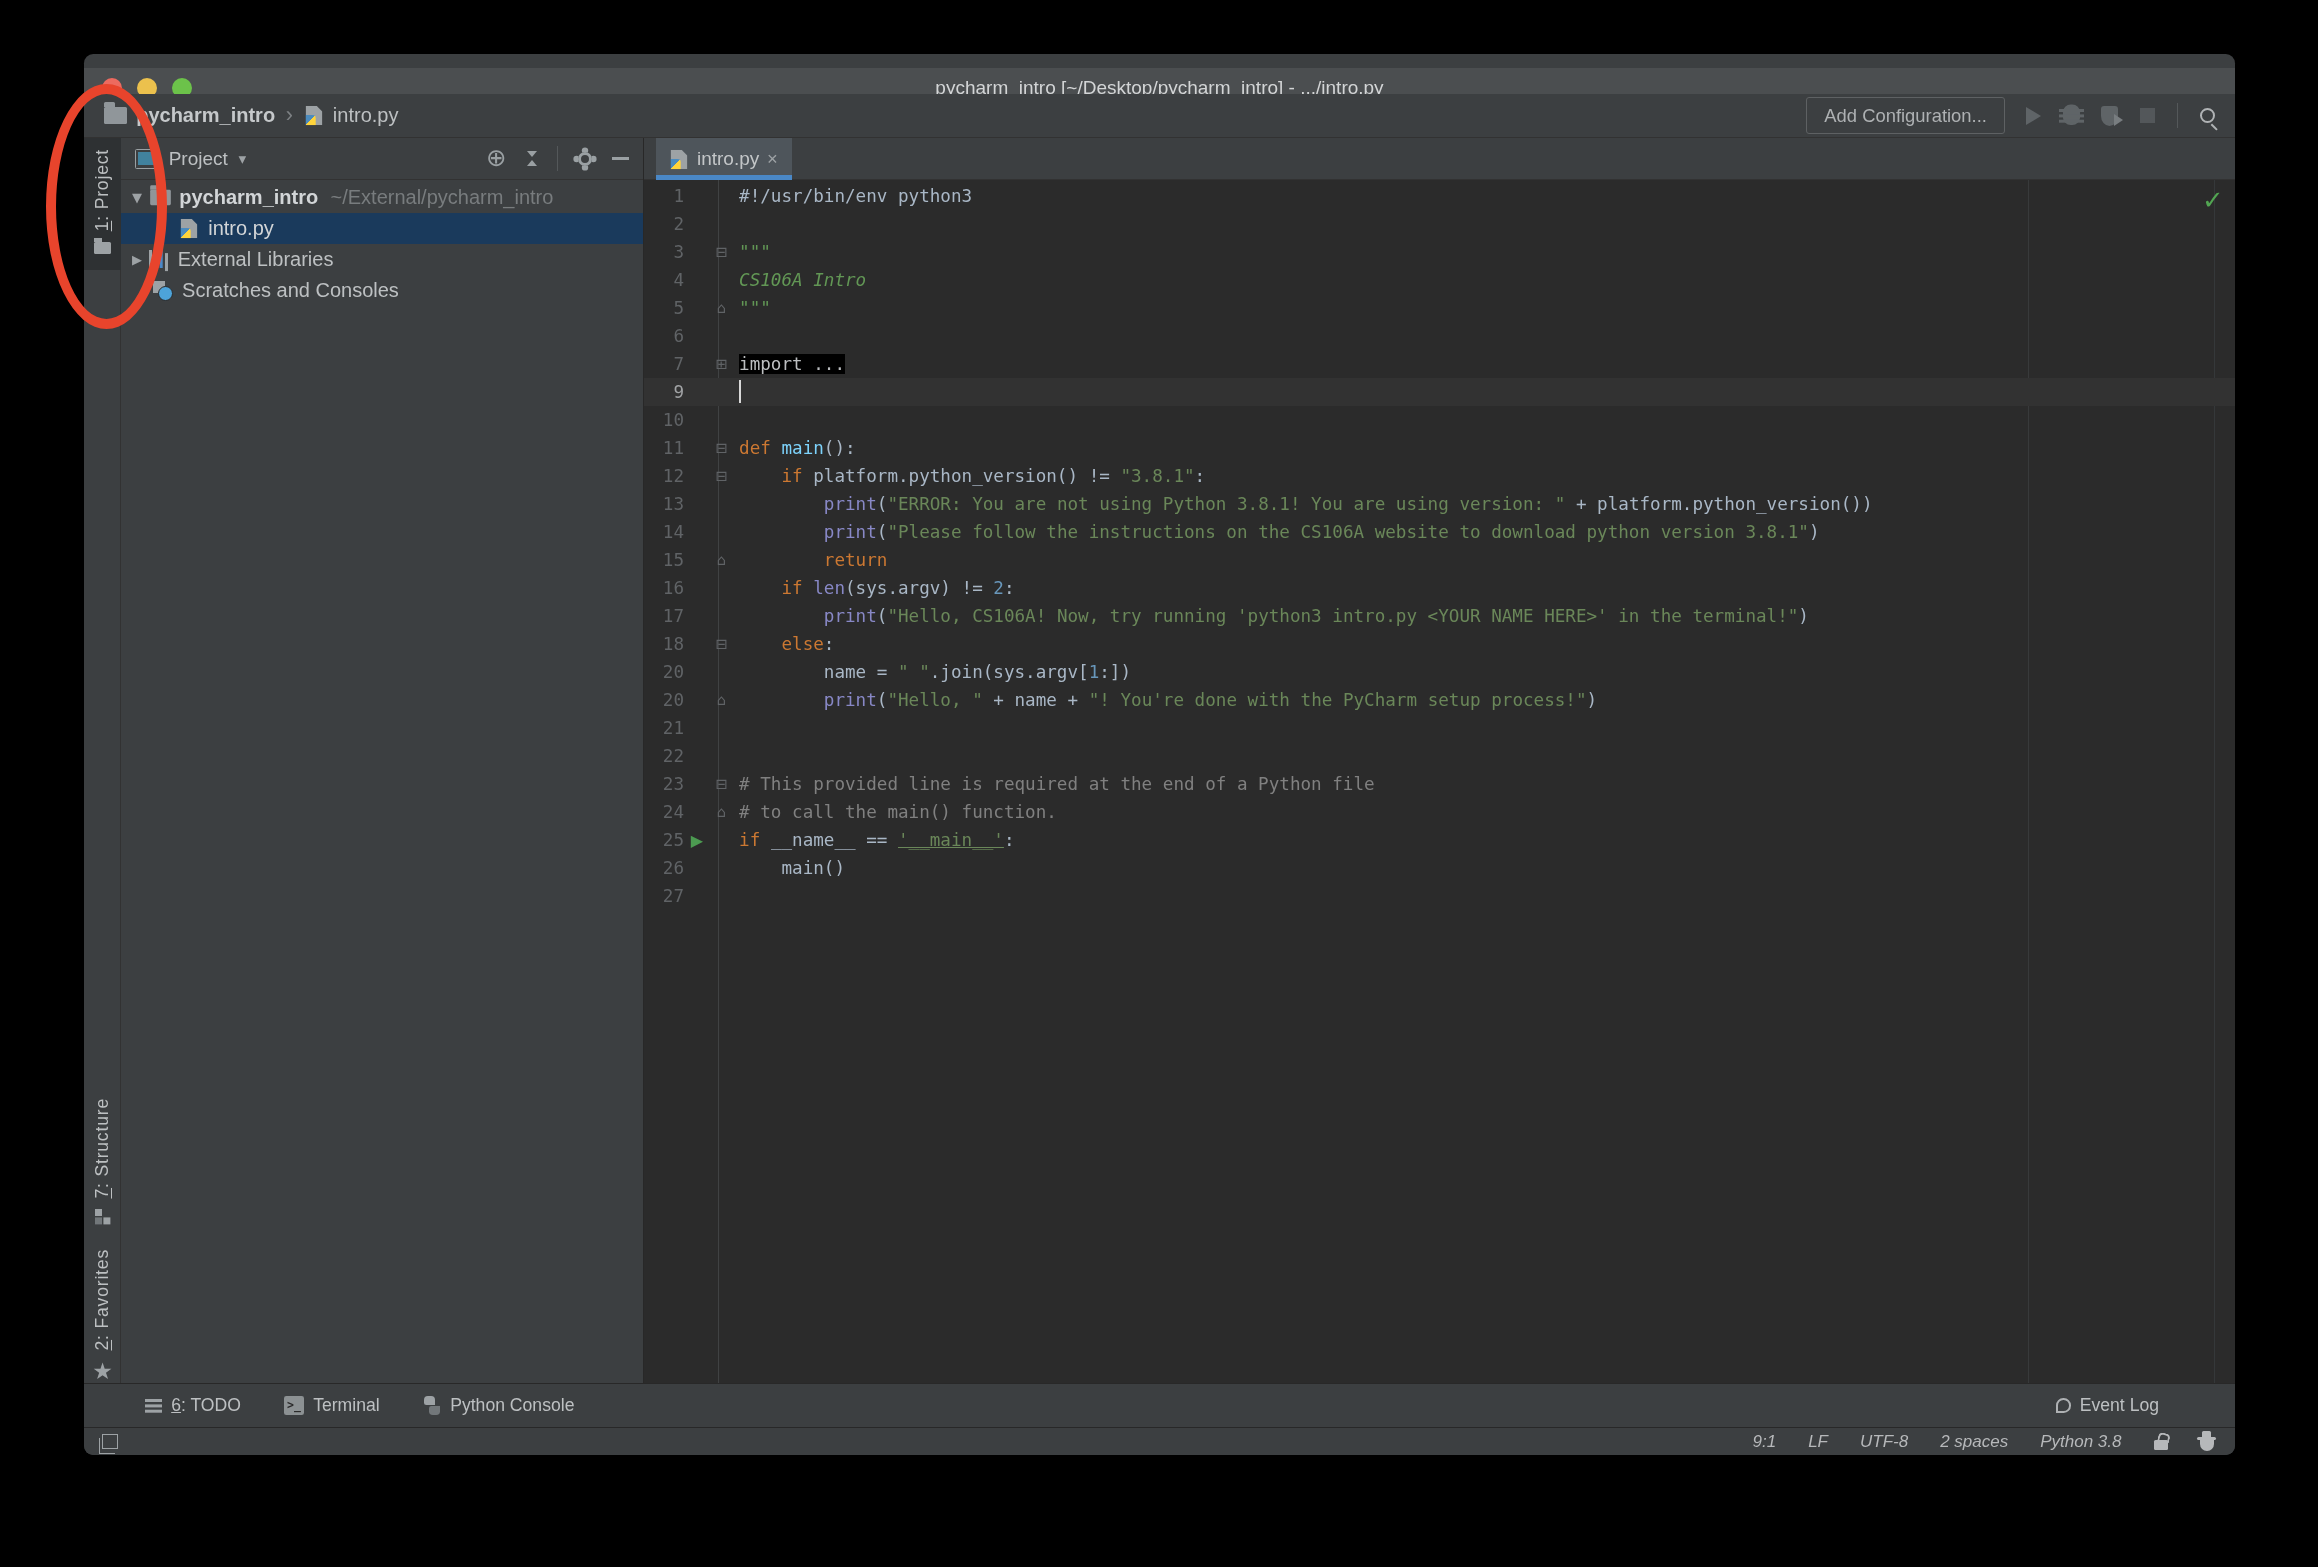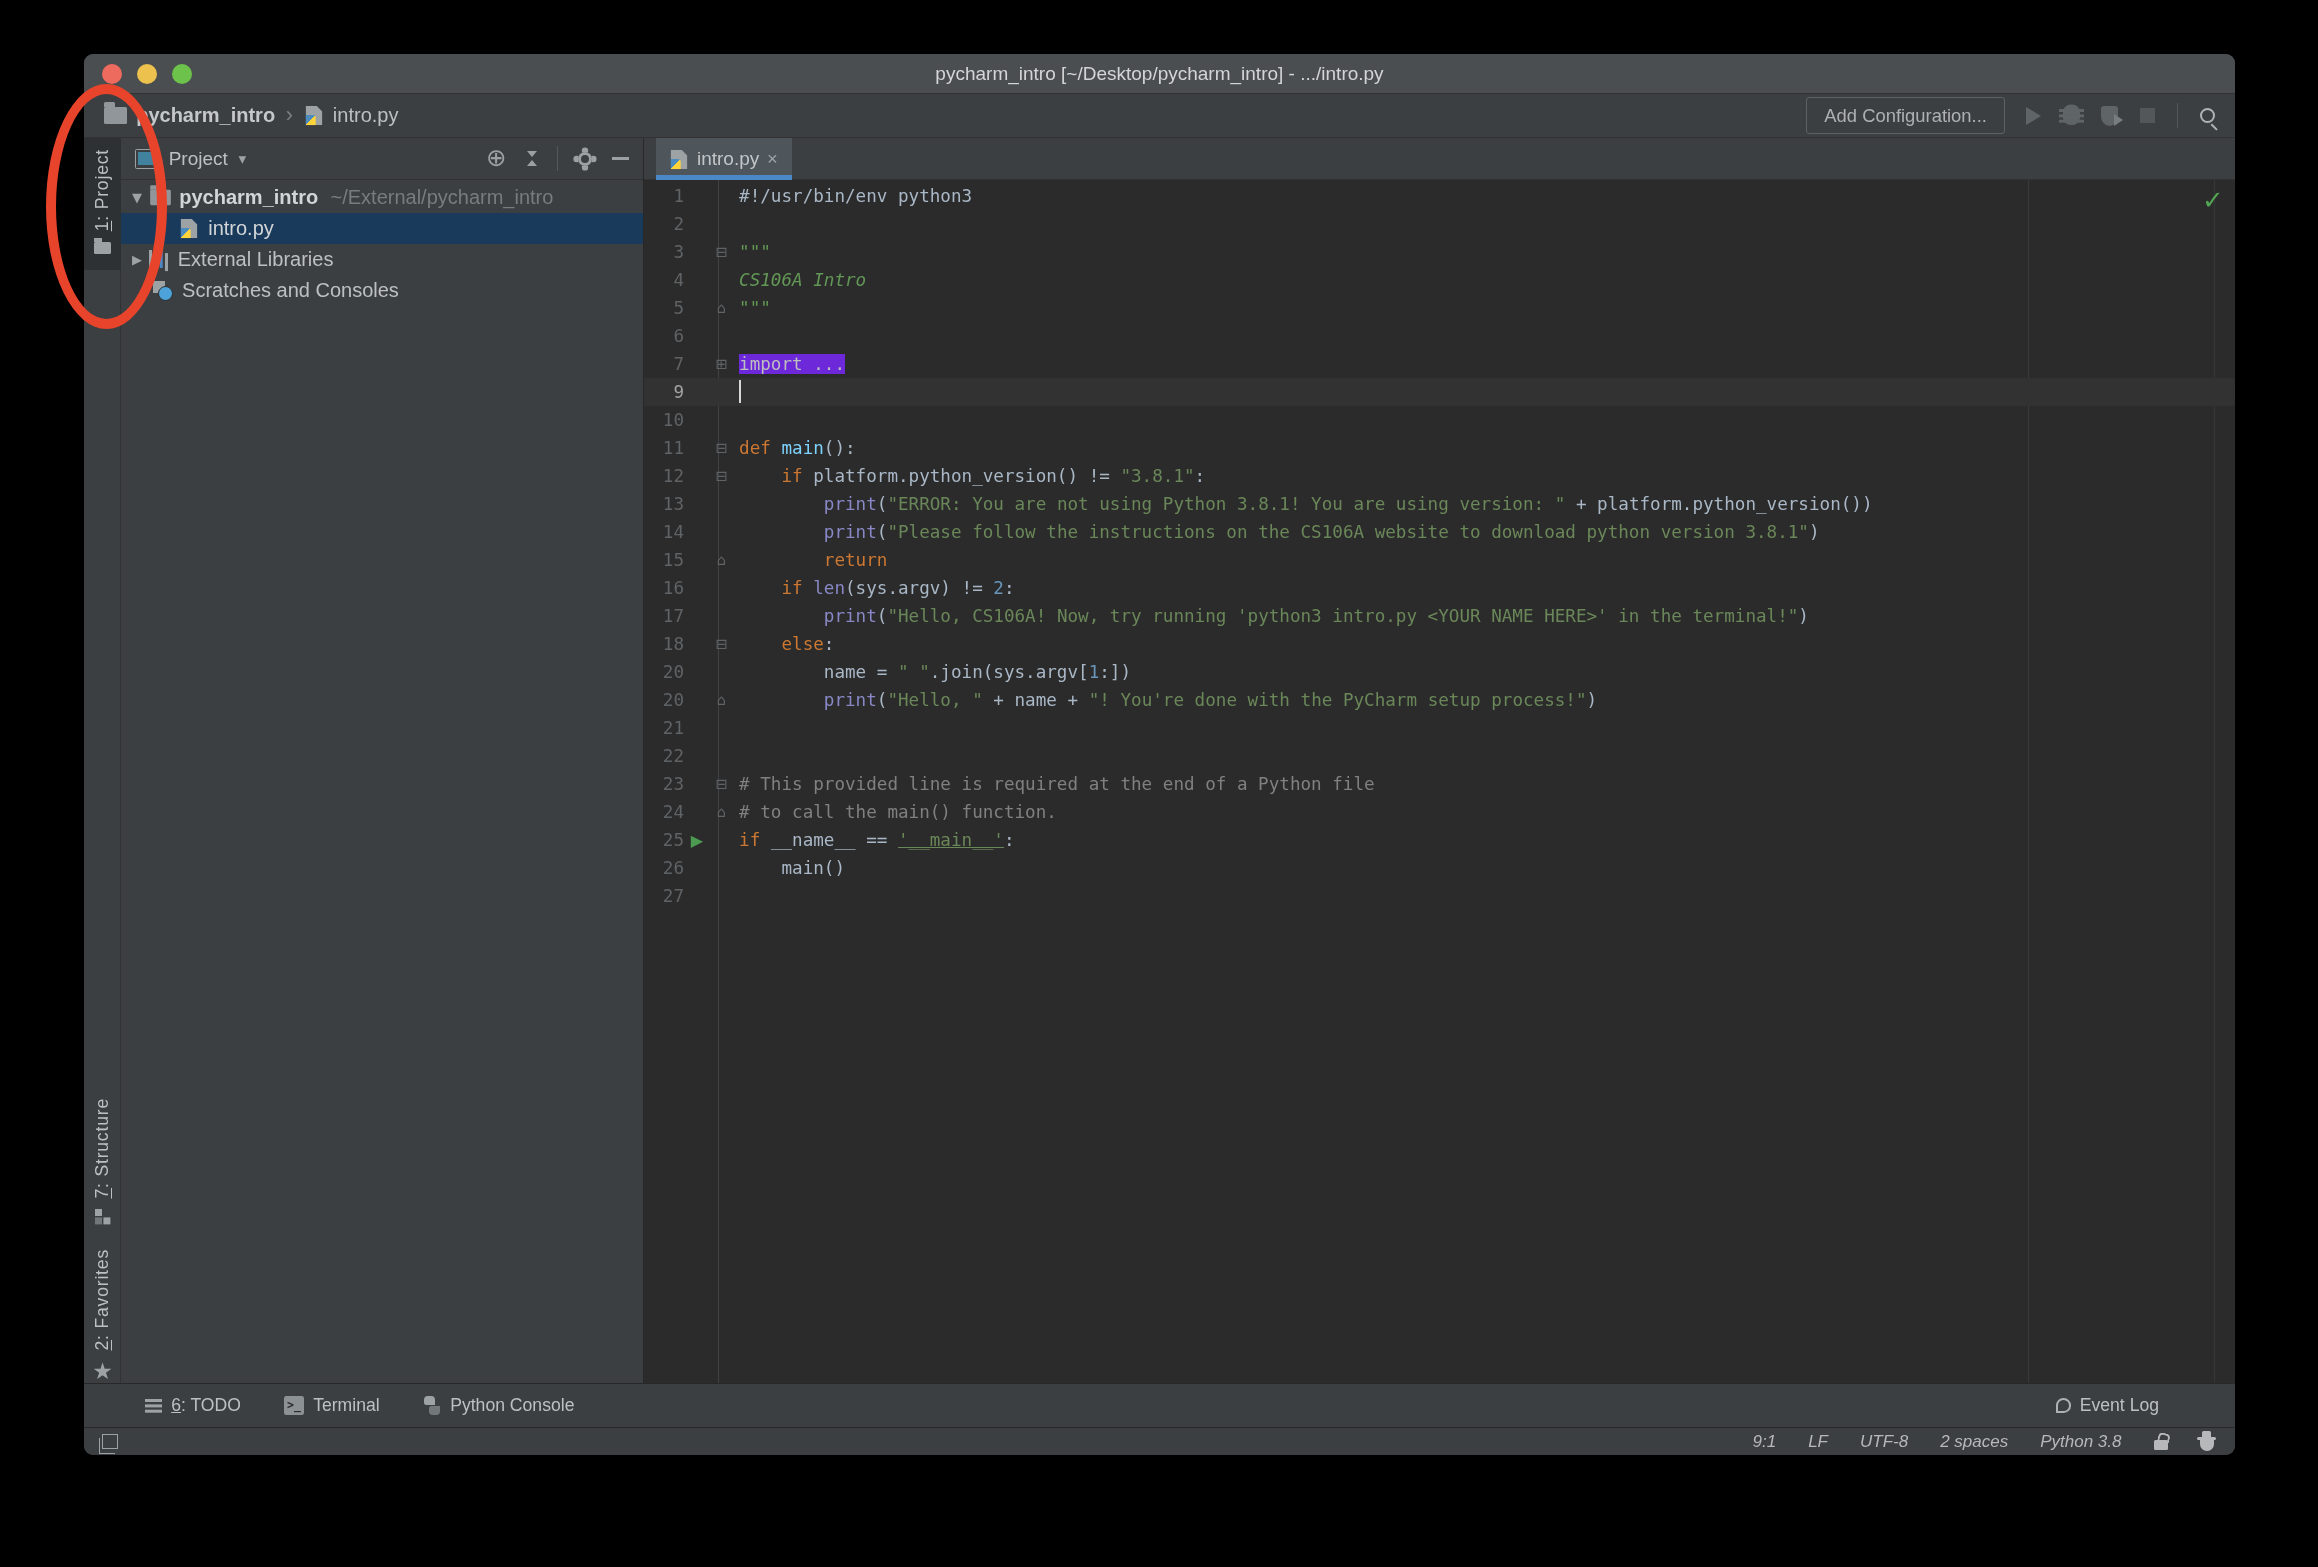--- a/index.html
+++ b/index.html
@@ -3,21 +3,21 @@
 <meta charset="utf-8">
 <style>
   * { margin:0; padding:0; box-sizing:border-box; }
   html,body { width:2319px; height:1567px; background:#000; font-family:"Liberation Sans", sans-serif; overflow:hidden; }
 
   
   .window { position:absolute; left:84px; top:54px; width:2151px; height:1401px;
             background:#3c3f41; border-radius:9.2px; overflow:hidden; }
 
   
-  .titlebar { position:absolute; left:0; top:0; width:100%; height:40px; background:#4b4e50;
+  .titlebar { position:absolute; left:0; top:14px; width:100%; height:40px; background:#4b4e50;
               display:flex; align-items:center; justify-content:center; border-bottom:0.8px solid #323232; }
   .title-text { color:#d3d5d6; font-size:19px; }
   .lights { position:absolute; left:18.4px; top:10px; display:flex; gap:14.6px; }
   .light { width:20px; height:20px; border-radius:50%; }
   .light.red{ background:#ed6a5f; } .light.yellow{ background:#ecc14d; } .light.green{ background:#6cc24a; }
 
   
   .navbar { position:absolute; left:0; top:40px; width:100%; height:44px; background:#3c3f41;
             border-bottom:0.8px solid #323232; }
   .crumbs { position:absolute; left:20px; top:0; height:43px; display:flex; align-items:center; gap:9.2px; }
@@ -119,21 +119,21 @@
   .icol { width:26px; flex:none; text-align:center; }
   .fcol { width:23px; flex:none; text-align:center; color:#606366; font-size:14.6px; font-family:"DejaVu Sans", sans-serif; }
   .run-arrow { color:#4C9B51; font-size:16px; font-family:"DejaVu Sans", sans-serif; }
   .ctext { padding-left:6.1px; }
   .caret-bar { display:inline-block; width:2.3px; height:23px; background:#d8d8d8; vertical-align:middle; }
 
   .s-txt { color:#A9B7C6; } .s-kw { color:#CC7832; } .s-str { color:#6A8759; }
   .s-doc { color:#629755; font-style:italic; } .s-cmt { color:#808080; }
   .s-num { color:#6897BB; } .s-bi { color:#8888C6; } .s-fn { color:#7dd3fc; }
   .s-strU { color:#6A8759; text-decoration:underline; }
-  .s-folded { background:#6d28d9; color:#bcbec0;text-align:center; }
+  .s-folded { background:#000000; color:#bcbec0;text-align:center; }
 
   
   .toolbar { position:absolute; left:0; top:1329px; width:100%; height:44px; background:#3c3f41;
              border-top:0.8px solid #282828; display:flex; align-items:center; }
   .tool-item { display:flex; align-items:center; gap:9.2px; color:#bdc0c2; font-size:17.6px; }
   .menu-ic { width:17px; height:3.1px; background:#9da2a5; box-shadow:0 5.4px 0 #9da2a5, 0 10.7px 0 #9da2a5; margin-top:-10.7px; }
   .term-ic { width:20px; height:18.4px; background:#8c9193; border-radius:2.3px; color:#2b2b2b; font-size:11.5px; font-weight:bold;
              display:flex; align-items:center; justify-content:center; font-family:"DejaVu Sans Mono", monospace; }
   .pycon-ic { position:relative; width:18.4px; height:18.4px; }
   .pycon-ic::before { content:""; position:absolute; left:1.5px; top:0; width:10.7px; height:8.4px; background:#9da2a5; border-radius:3.8px 3.8px 0 2.3px; }

